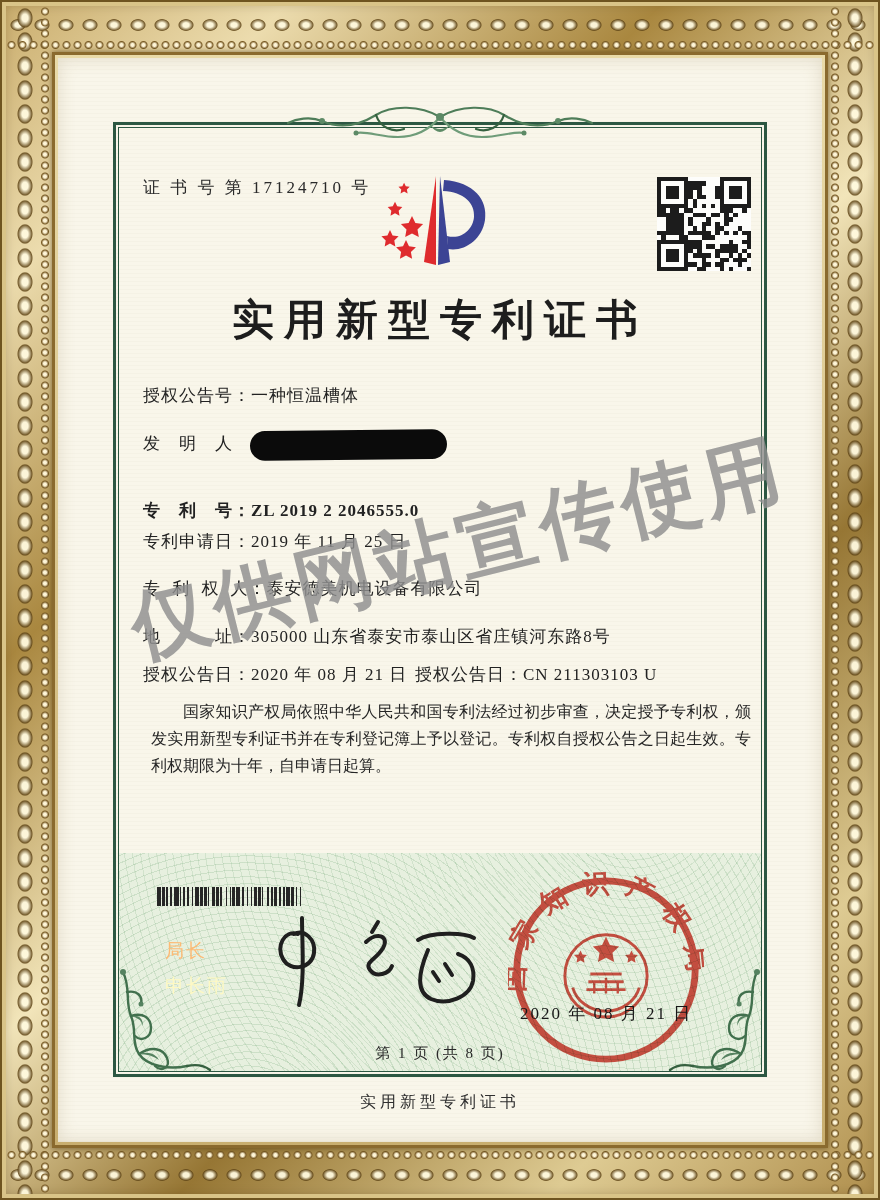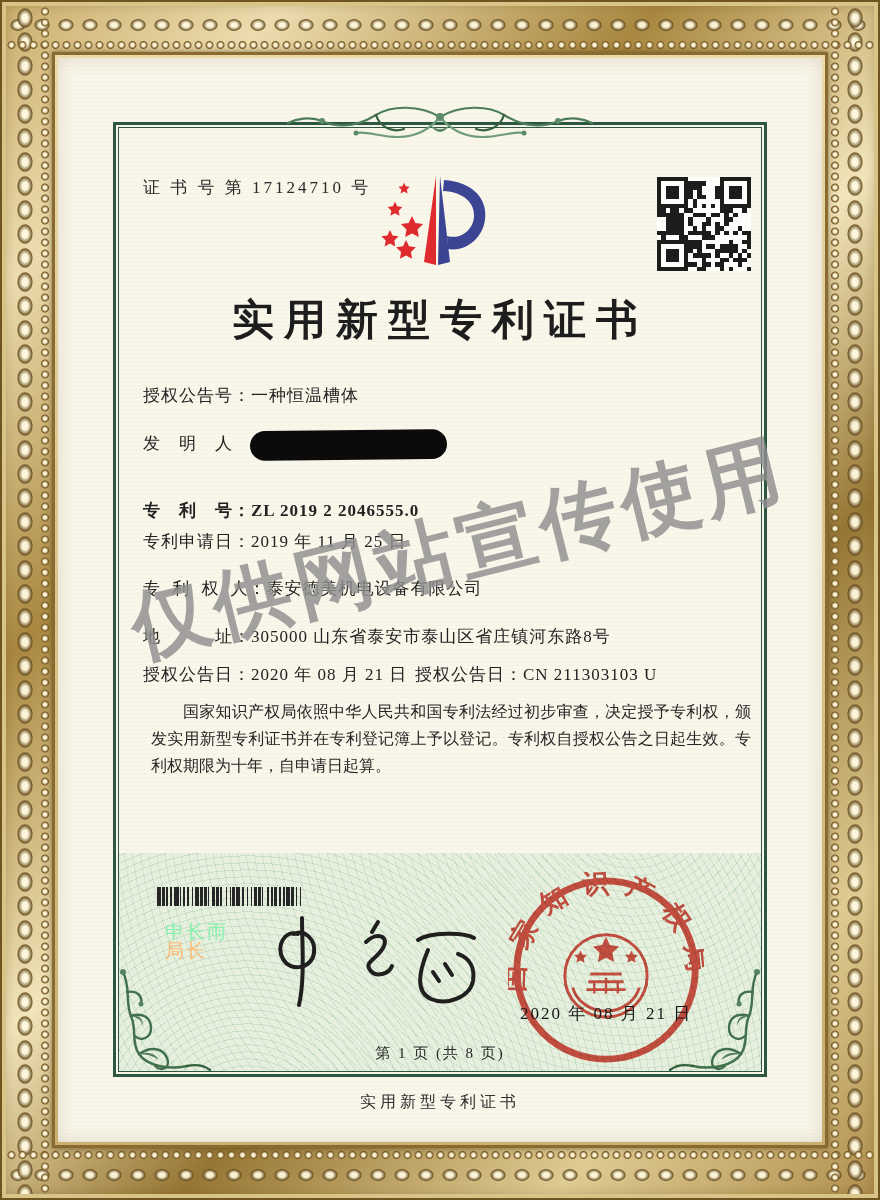--- a/index.html
+++ b/index.html
@@ -56,21 +56,21 @@
   .row .lab { display:inline-block; }
   .redact { position:absolute; left:250px; top:430px; width:197px; height:30px; background:#0b0b0b; border-radius:15px; transform:rotate(-.6deg); }
 
   .paras { position:absolute; left:143px; top:698px; width:600px; font-size:16px; line-height:27px; color:#262626; text-align:justify;margin-left:8px; }
   .paras p { text-indent:2em; margin:0; }
 
   .barcode { position:absolute; left:157px; top:887px; width:192px; height:19px; display:flex; overflow:hidden; }
   .barcode span { height:100%; }
 
   .issuer-role { position:absolute; left:165px; top:938px; font-size:19px; font-family:"Liberation Sans","DejaVu Sans",sans-serif; color:#fdba74; letter-spacing:2px; }
-  .issuer-name { position:absolute; left:165px; top:919px; font-size:19px; font-family:"Liberation Sans","DejaVu Sans",sans-serif; color:#86efac; letter-spacing:2px; }
+  .issuer-name { position:absolute; left:165px; top:973px; font-size:19px; font-family:"Liberation Sans","DejaVu Sans",sans-serif; color:#fef9c3; letter-spacing:2px; }
 
   .seal-date { position:absolute; left:520px; top:1002px; font-size:17px; letter-spacing:2px; color:#171717; z-index:6; }
   .footer-page { position:absolute; left:113px; top:1044px; width:654px; text-align:center; font-size:15px; color:#2a2a2a; letter-spacing:2px; }
   .back-note { position:absolute; left:0; top:1092px; width:880px; text-align:center; font-size:16px; color:#2f2f2f; letter-spacing:4px; }
 
   .watermark { position:absolute; left:133px; top:578px; z-index:50;
     font-family:"Liberation Sans","DejaVu Sans",sans-serif; font-weight:bold;
     font-size:78px; letter-spacing:6px; color:#8f8f8f; opacity:.82; white-space:nowrap;
     transform:rotate(-14deg); transform-origin:left center; }
 

